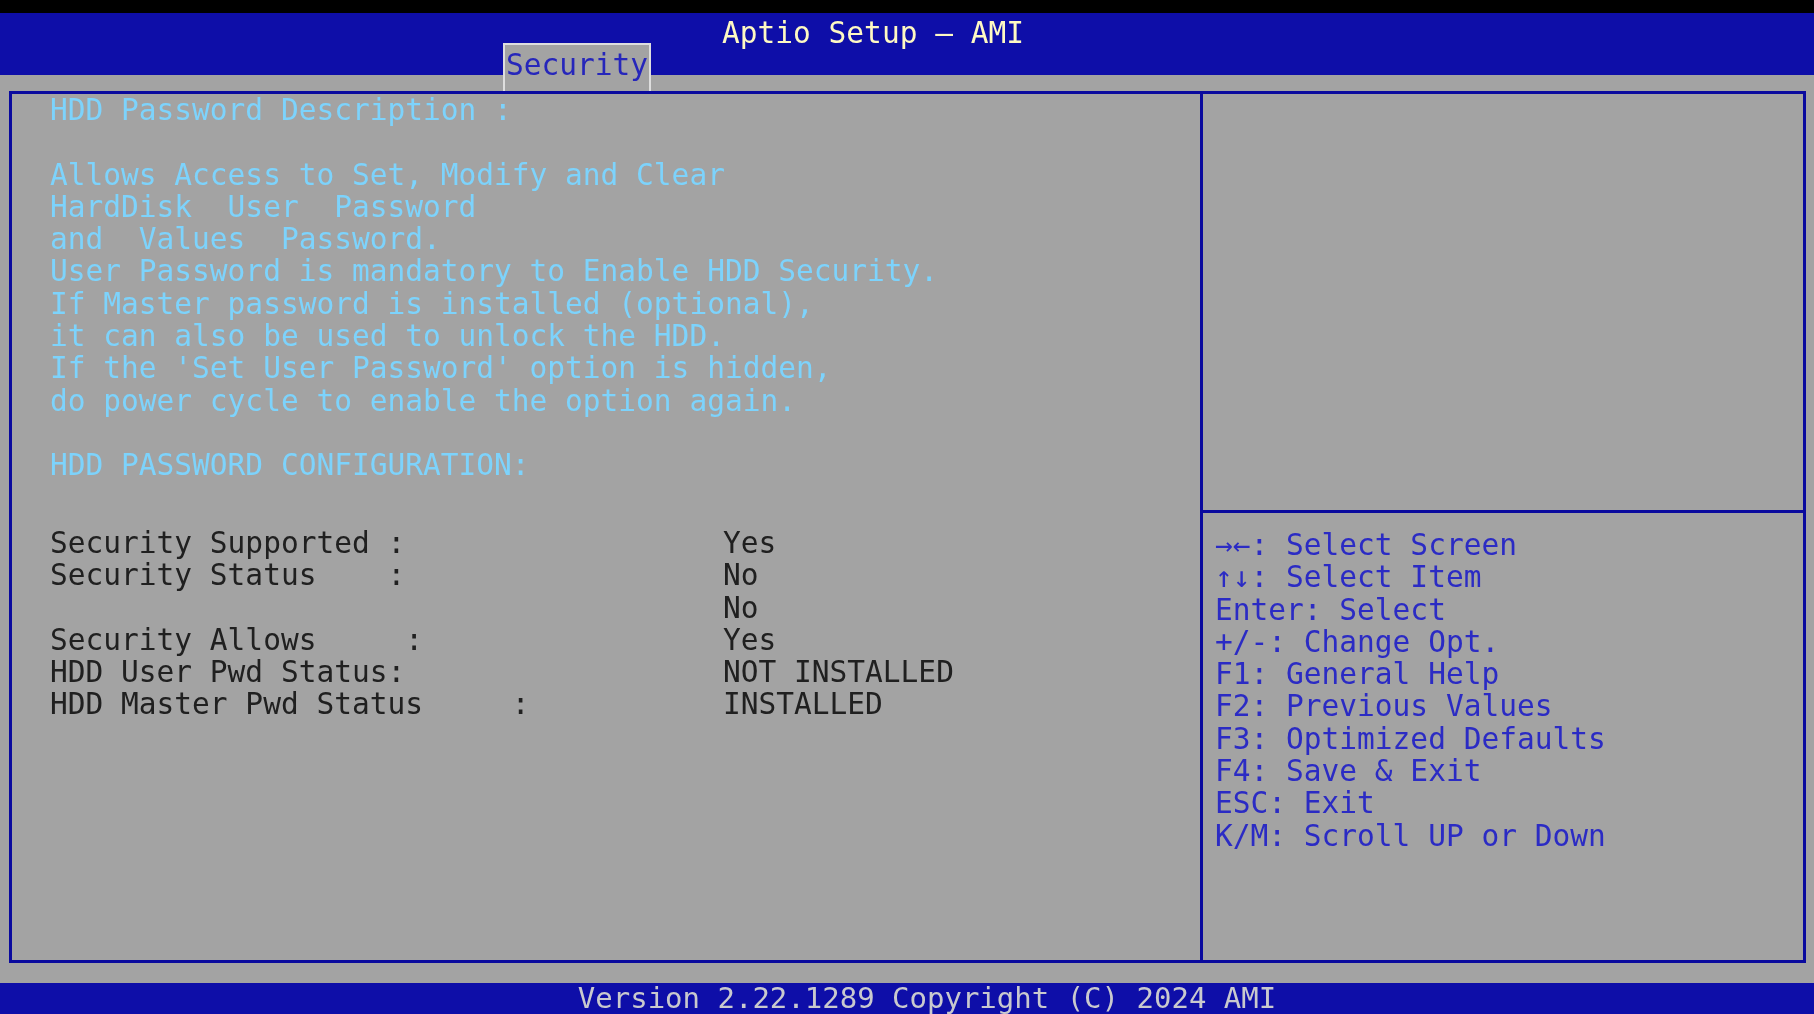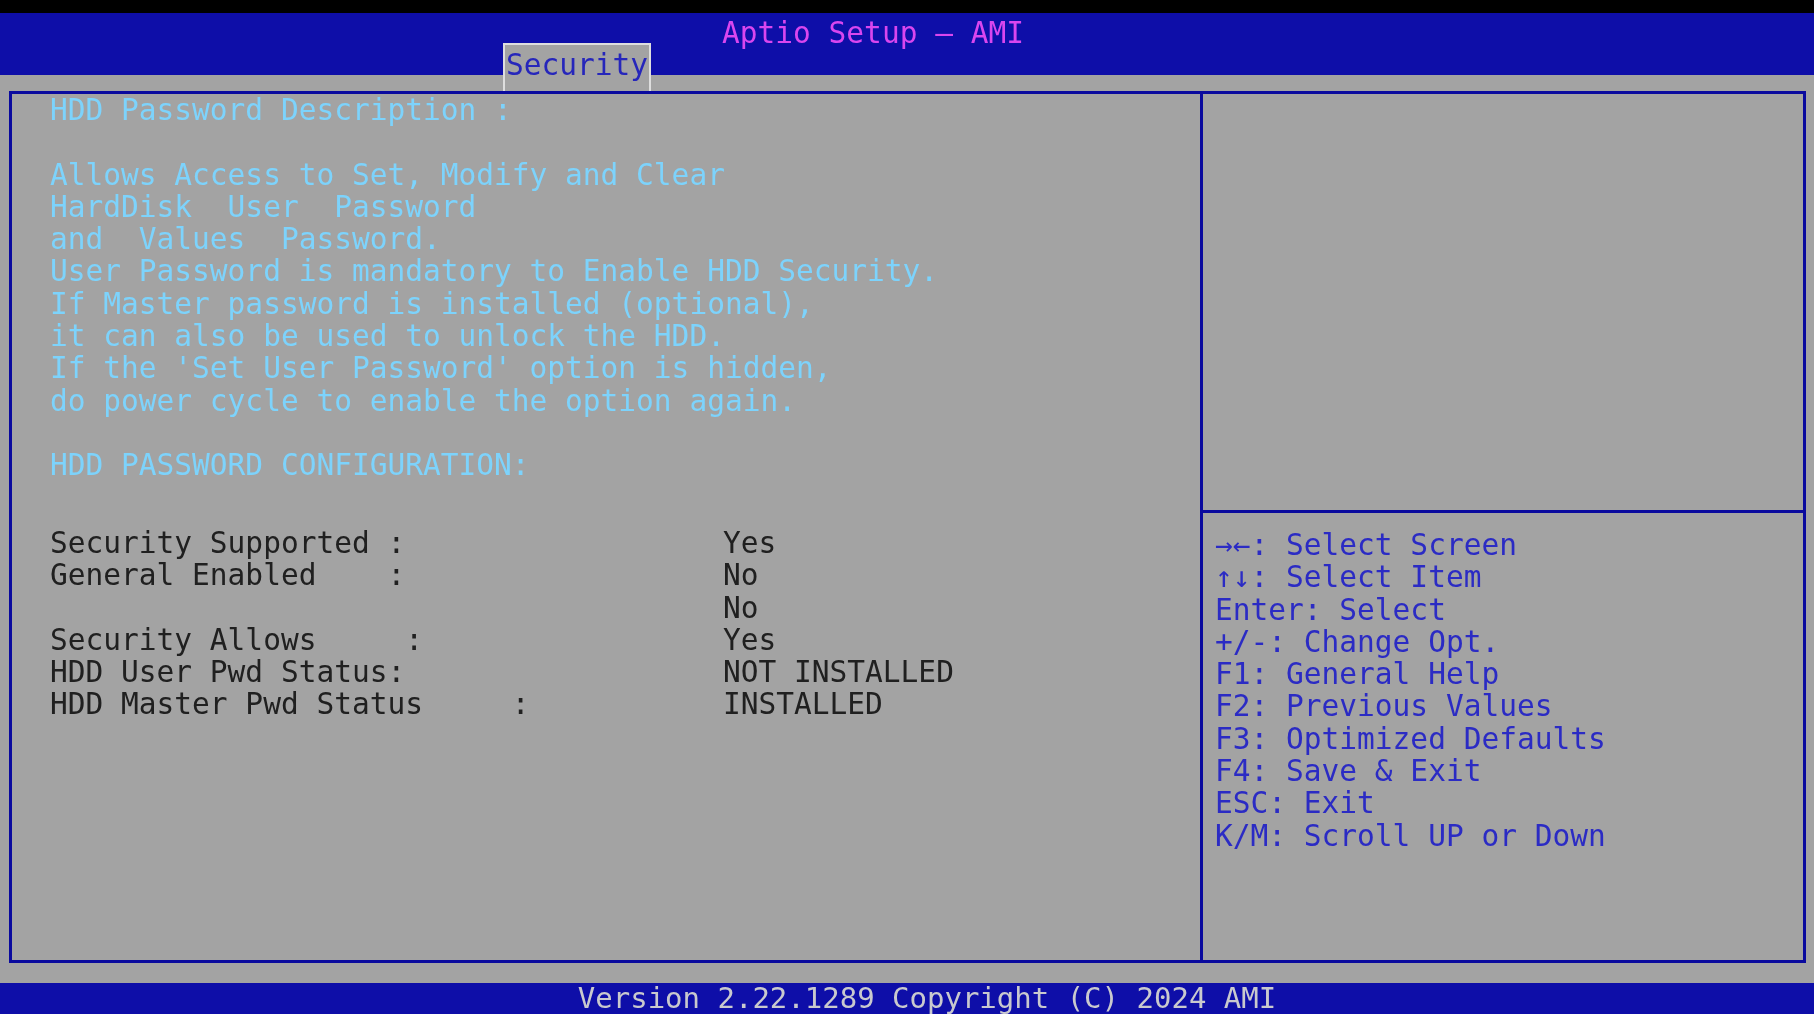--- a/index.html
+++ b/index.html
@@ -20,21 +20,21 @@
 
   
 
   .header-bar {
     left: 0; top: 13px; width: 1814px; height: 62px;
     background: #0e0ea8;
   }
   .header-title {
     left: 0; top: 16px; width: 1746px; height: 34px;
     text-align: center;
-    color: #d946ef;
+    color: #fef9c3;
     white-space: pre;
   }
   .tab {
     left: 503px; top: 43px; width: 148px; height: 49px;
     background: #a3a3a3;
     border-top: 2px solid #dedede;
     border-left: 2px solid #dedede;
     border-right: 2px solid #dedede;
     box-sizing: border-box;
     color: #2626bb;
@@ -127,21 +127,21 @@
   <div class="line"></div>
   <div class="line">HDD PASSWORD CONFIGURATION:</div>
 </div>
 
 <div class="abs cfg-block">
   <div class="cfg-row">
     <span class="cfg-label">Security Supported :</span>
     <span class="cfg-value">Yes</span>
   </div>
   <div class="cfg-row">
-    <span class="cfg-label">General Enabled    :</span>
+    <span class="cfg-label">Security Status    :</span>
     <span class="cfg-value">No</span>
   </div>
   <div class="cfg-row">
     <span class="cfg-value">No</span>
   </div>
   <div class="cfg-row">
     <span class="cfg-label">Security Allows     :</span>
     <span class="cfg-value">Yes</span>
   </div>
   <div class="cfg-row">

